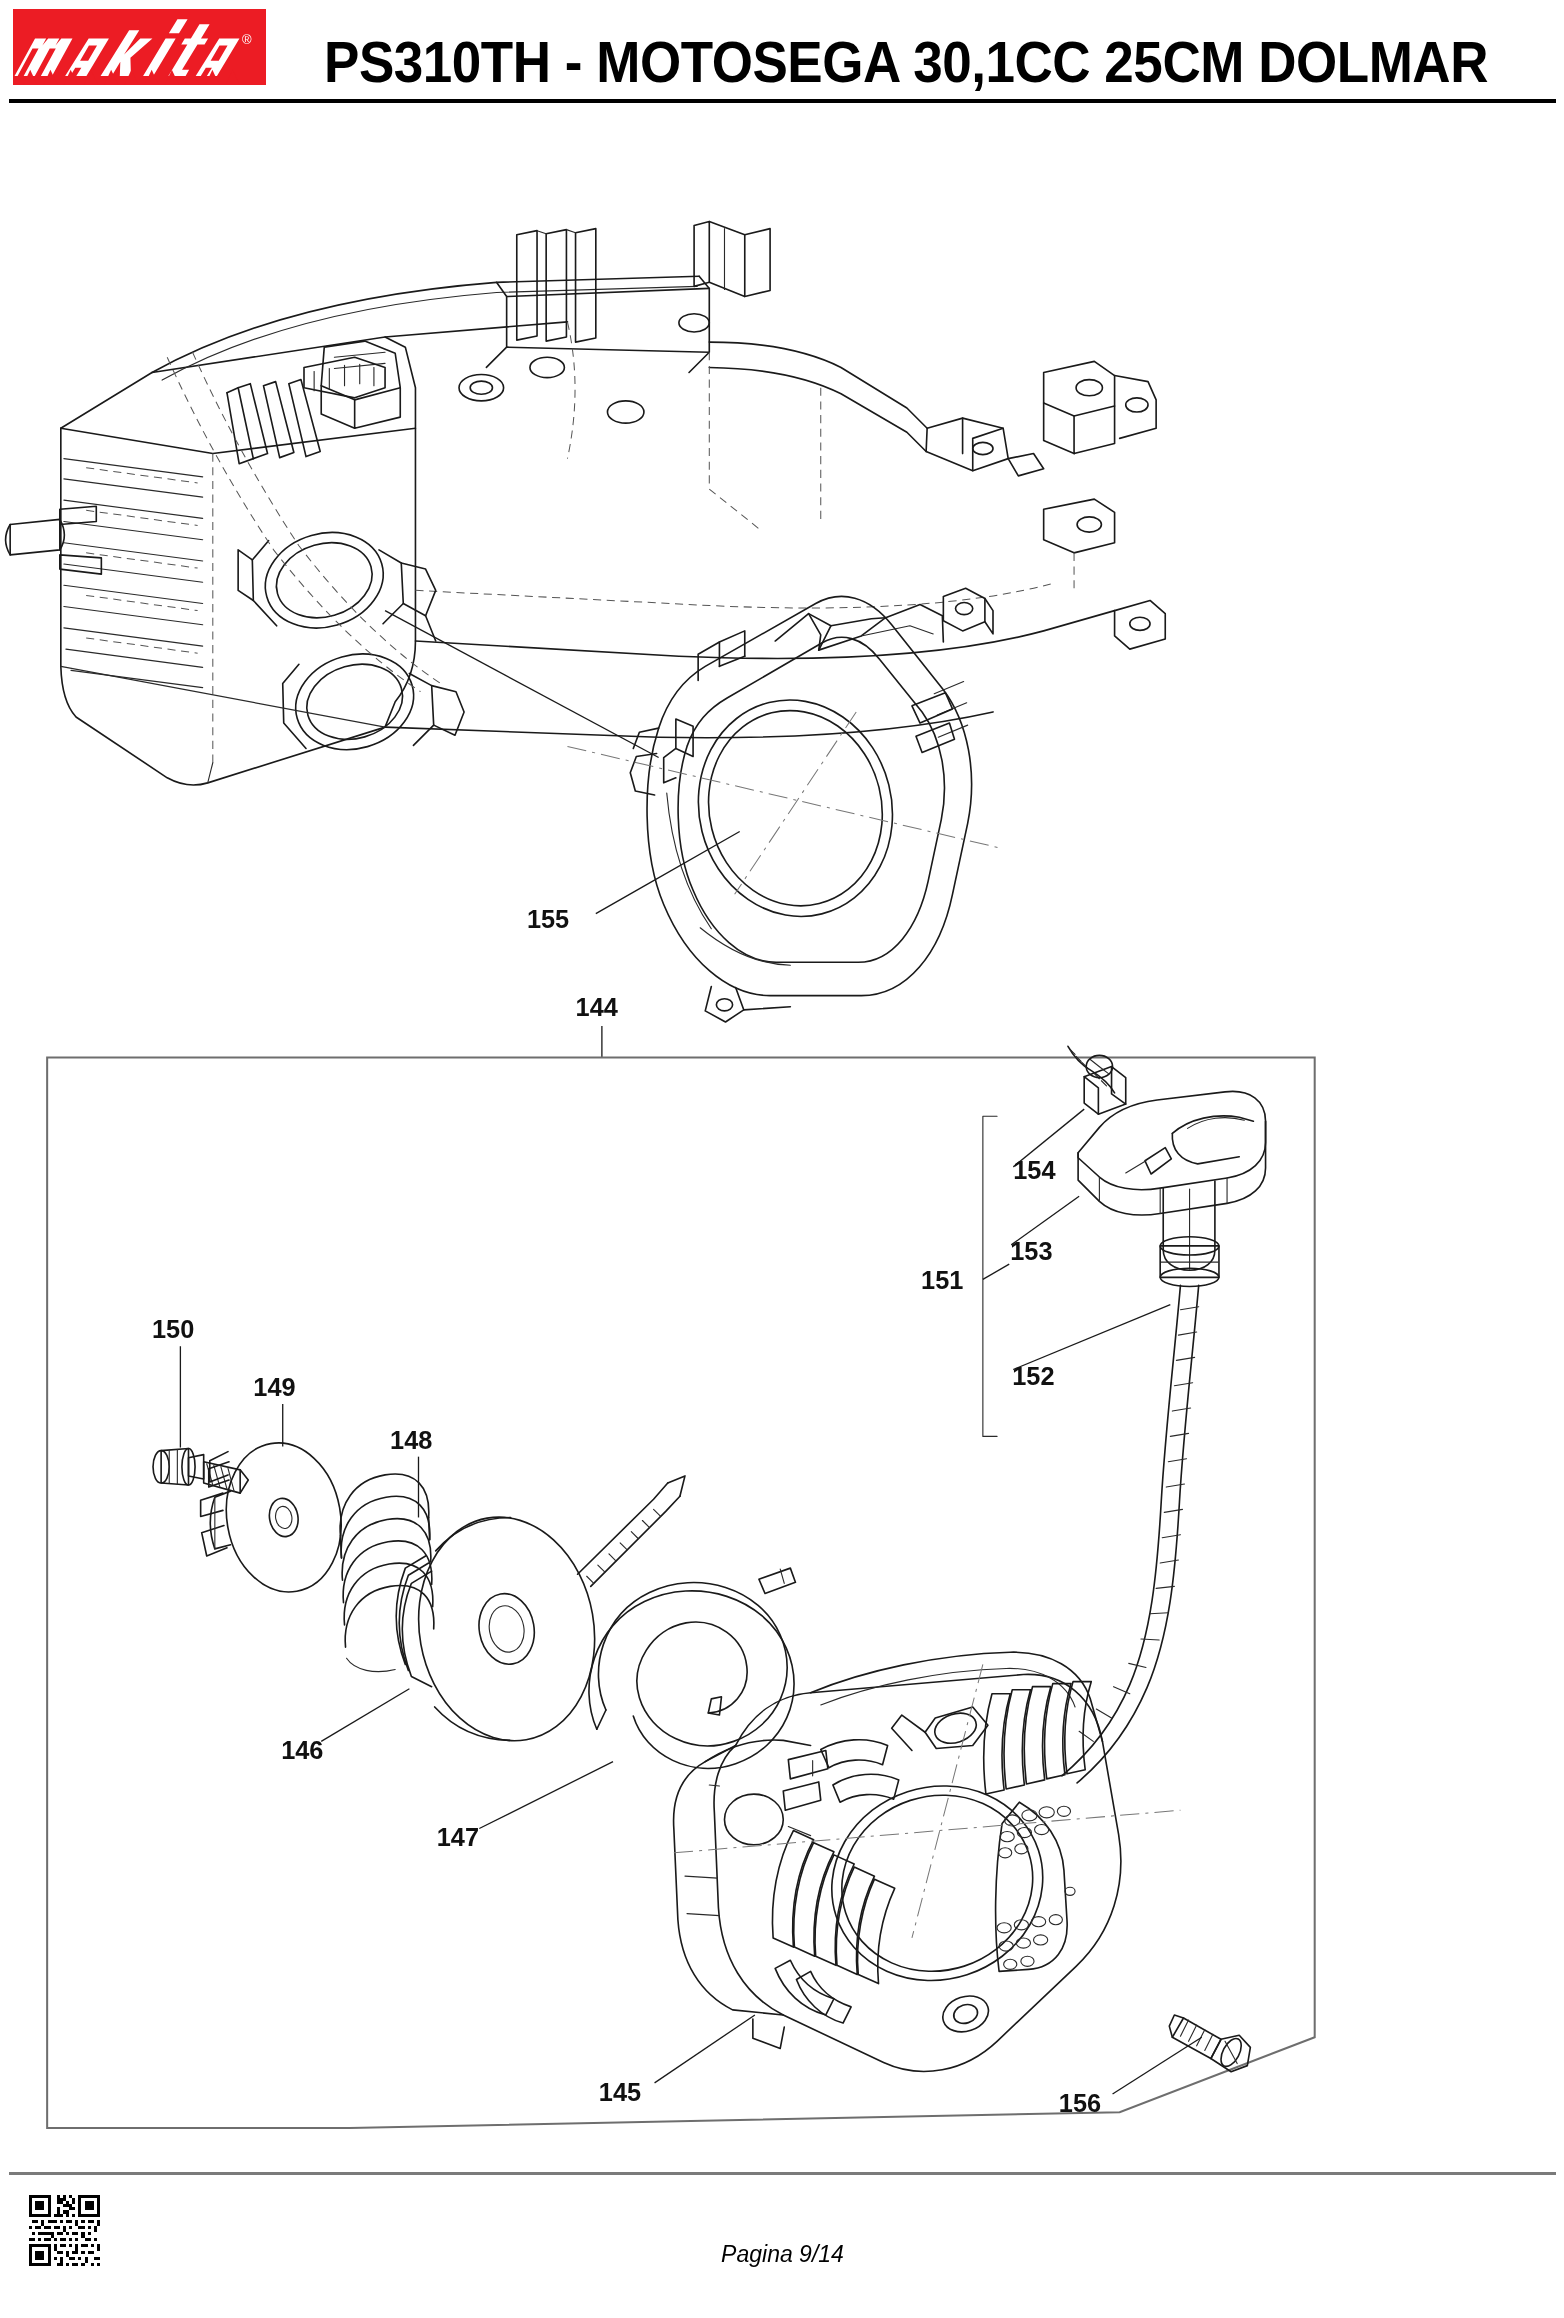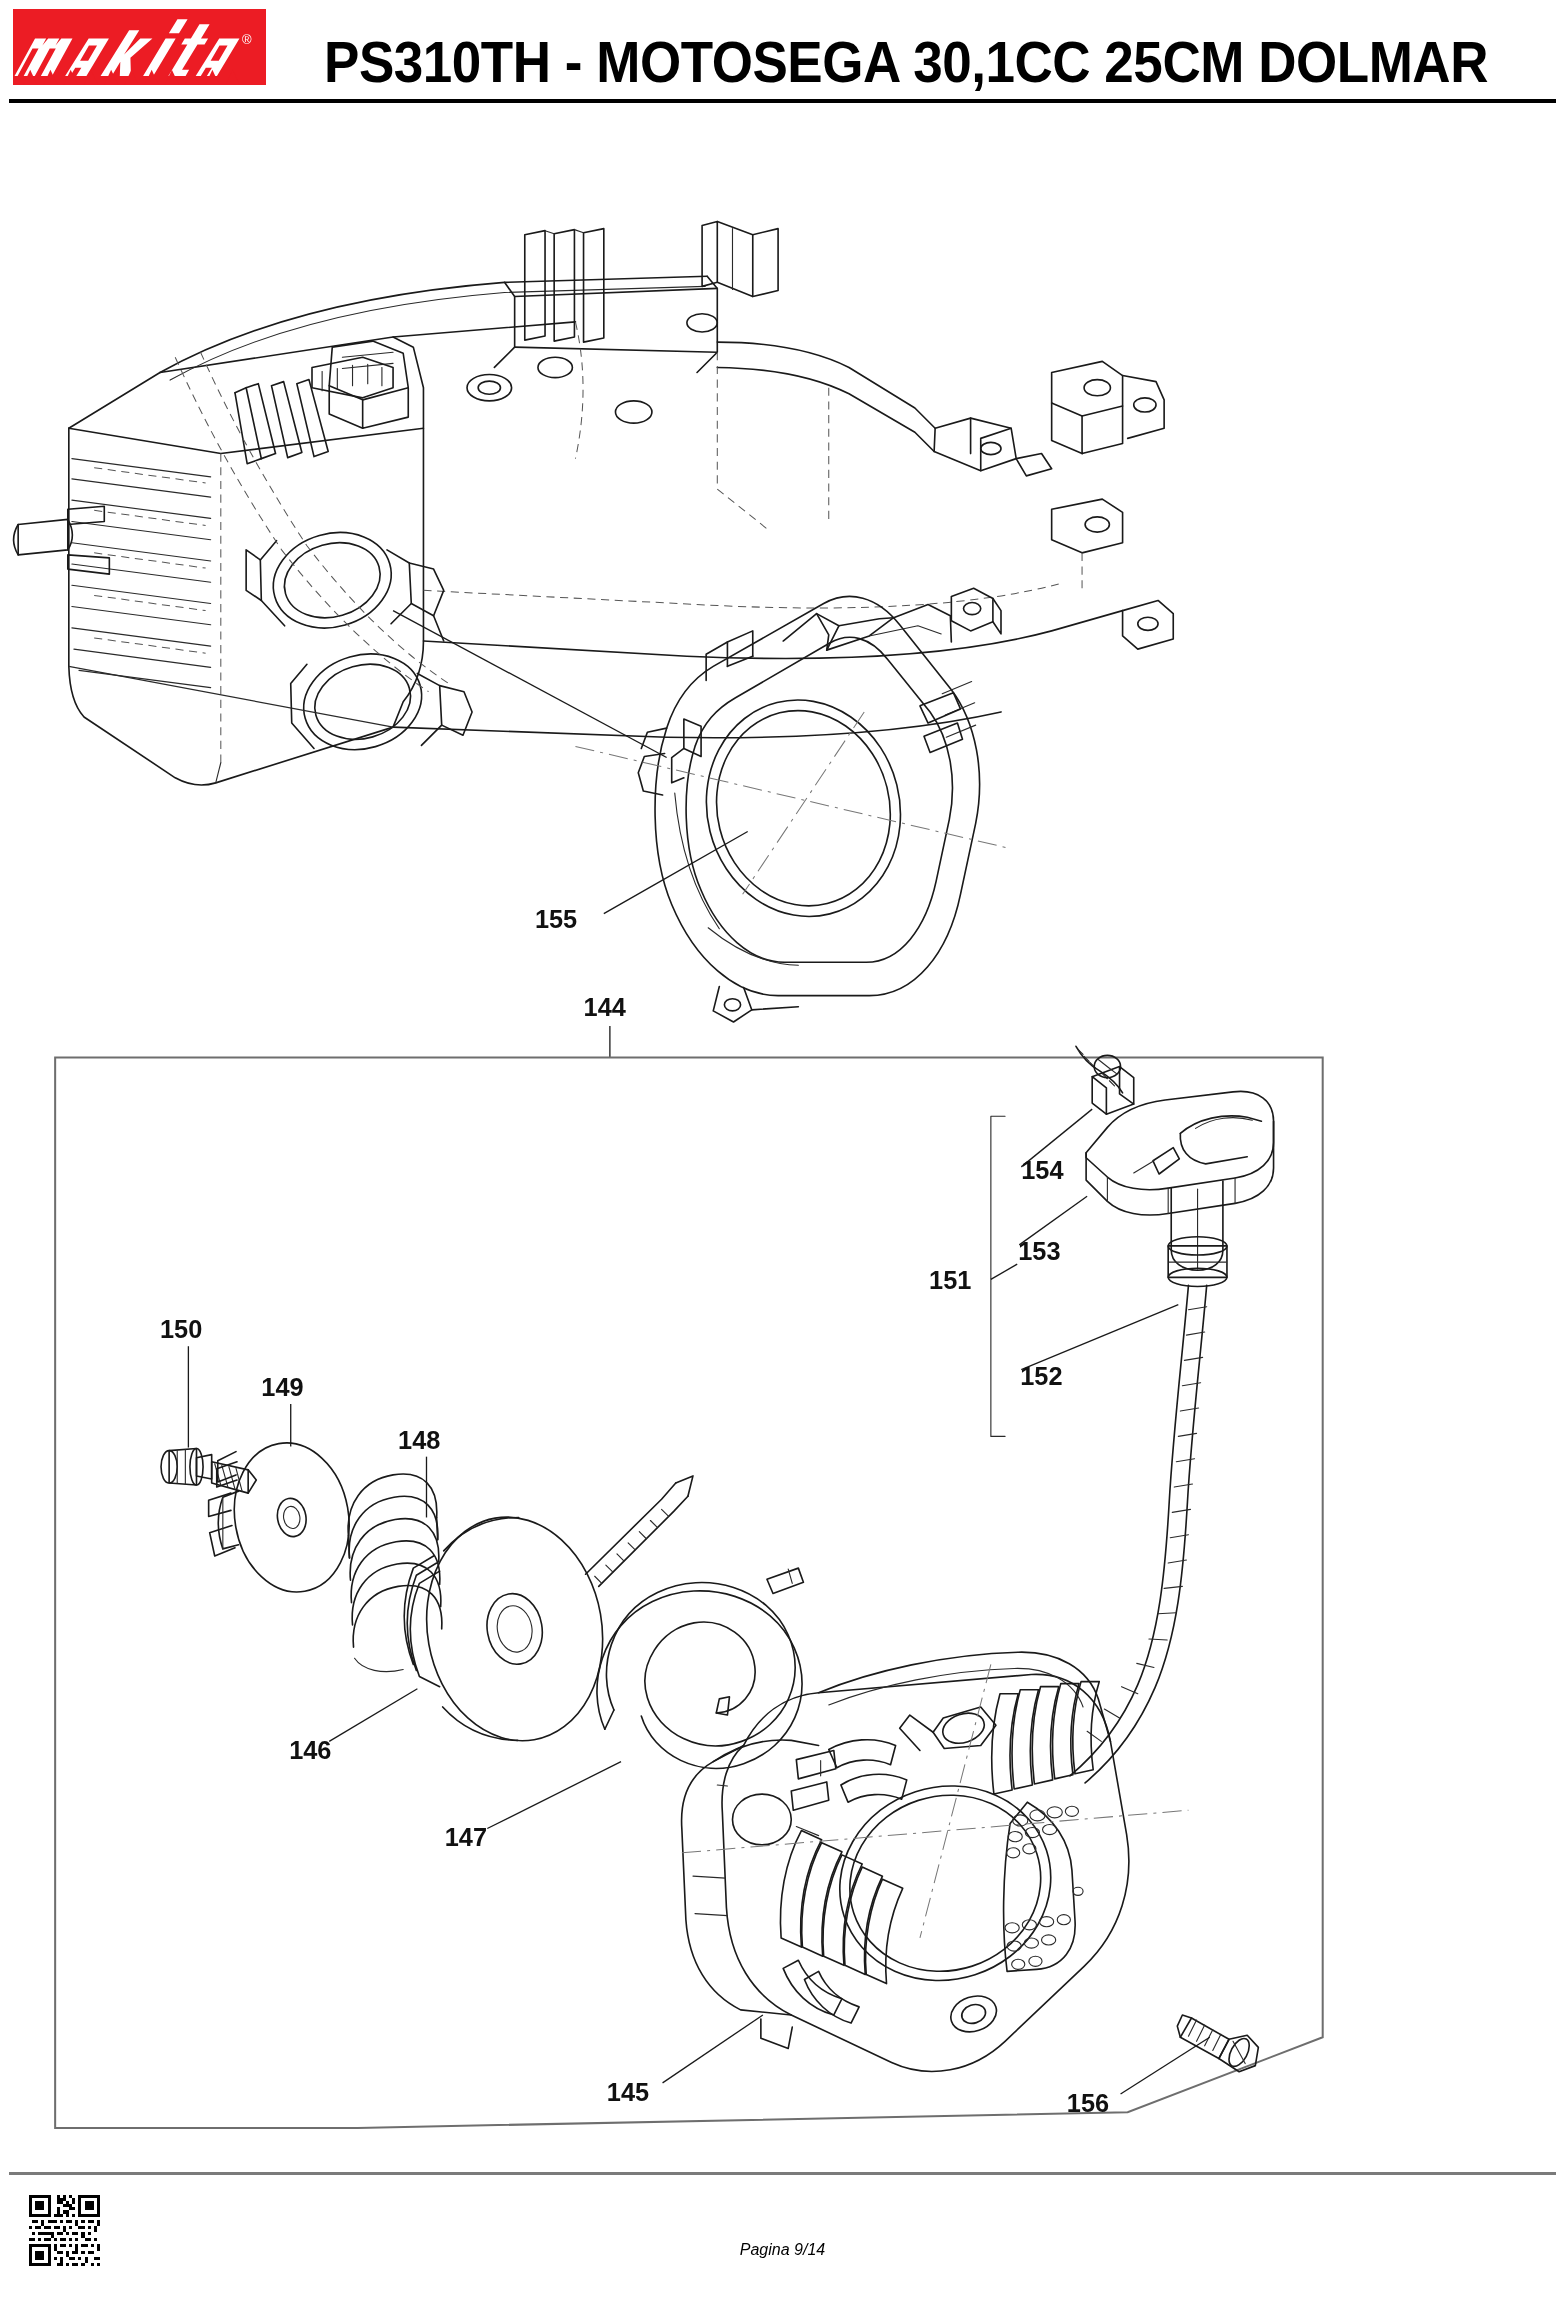--- a/index.html
+++ b/index.html
@@ -34,25 +34,25 @@
 
   
   #footer-rule{
     position:absolute;left:9px;top:2172px;width:1547px;height:2.5px;background:#7a7a7a;
   }
   #qr{
     position:absolute;left:26px;top:2192px;width:77px;height:77px;
   }
   #page-label{
     position:absolute;left:0;top:2241px;width:1565px;text-align:center;
-    font-style:italic;font-size:16px;font-family:"Liberation Sans",sans-serif;
+    font-style:italic;font-size:23px;font-family:"Liberation Sans",sans-serif;
   }
 
   
-  #drawing{position:absolute;left:8px;top:104px;width:1288px;height:2067px;text-decoration:underline;}
+  #drawing{position:absolute;left:0;top:104px;width:1288px;height:2067px;text-decoration:underline;}
   #drawing svg{display:block;width:1565px;height:2067px;}
 
   .ln{fill:none;stroke:#1a1a1a;stroke-width:3.2;stroke-linejoin:round;stroke-linecap:round;}
   .ln-t{fill:none;stroke:#2a2a2a;stroke-width:2.2;stroke-linejoin:round;stroke-linecap:round;}
   .ln-h{fill:none;stroke:#555;stroke-width:2.0;stroke-dasharray:16 11;}
   .ln-c{fill:none;stroke:#777;stroke-width:2.0;stroke-dasharray:38 12 6 12;}
   .ln-l{fill:none;stroke:#1a1a1a;stroke-width:2.6;}
   .panel{fill:none;stroke:#6e6e6e;stroke-width:4;}
 
   .calloutText{

